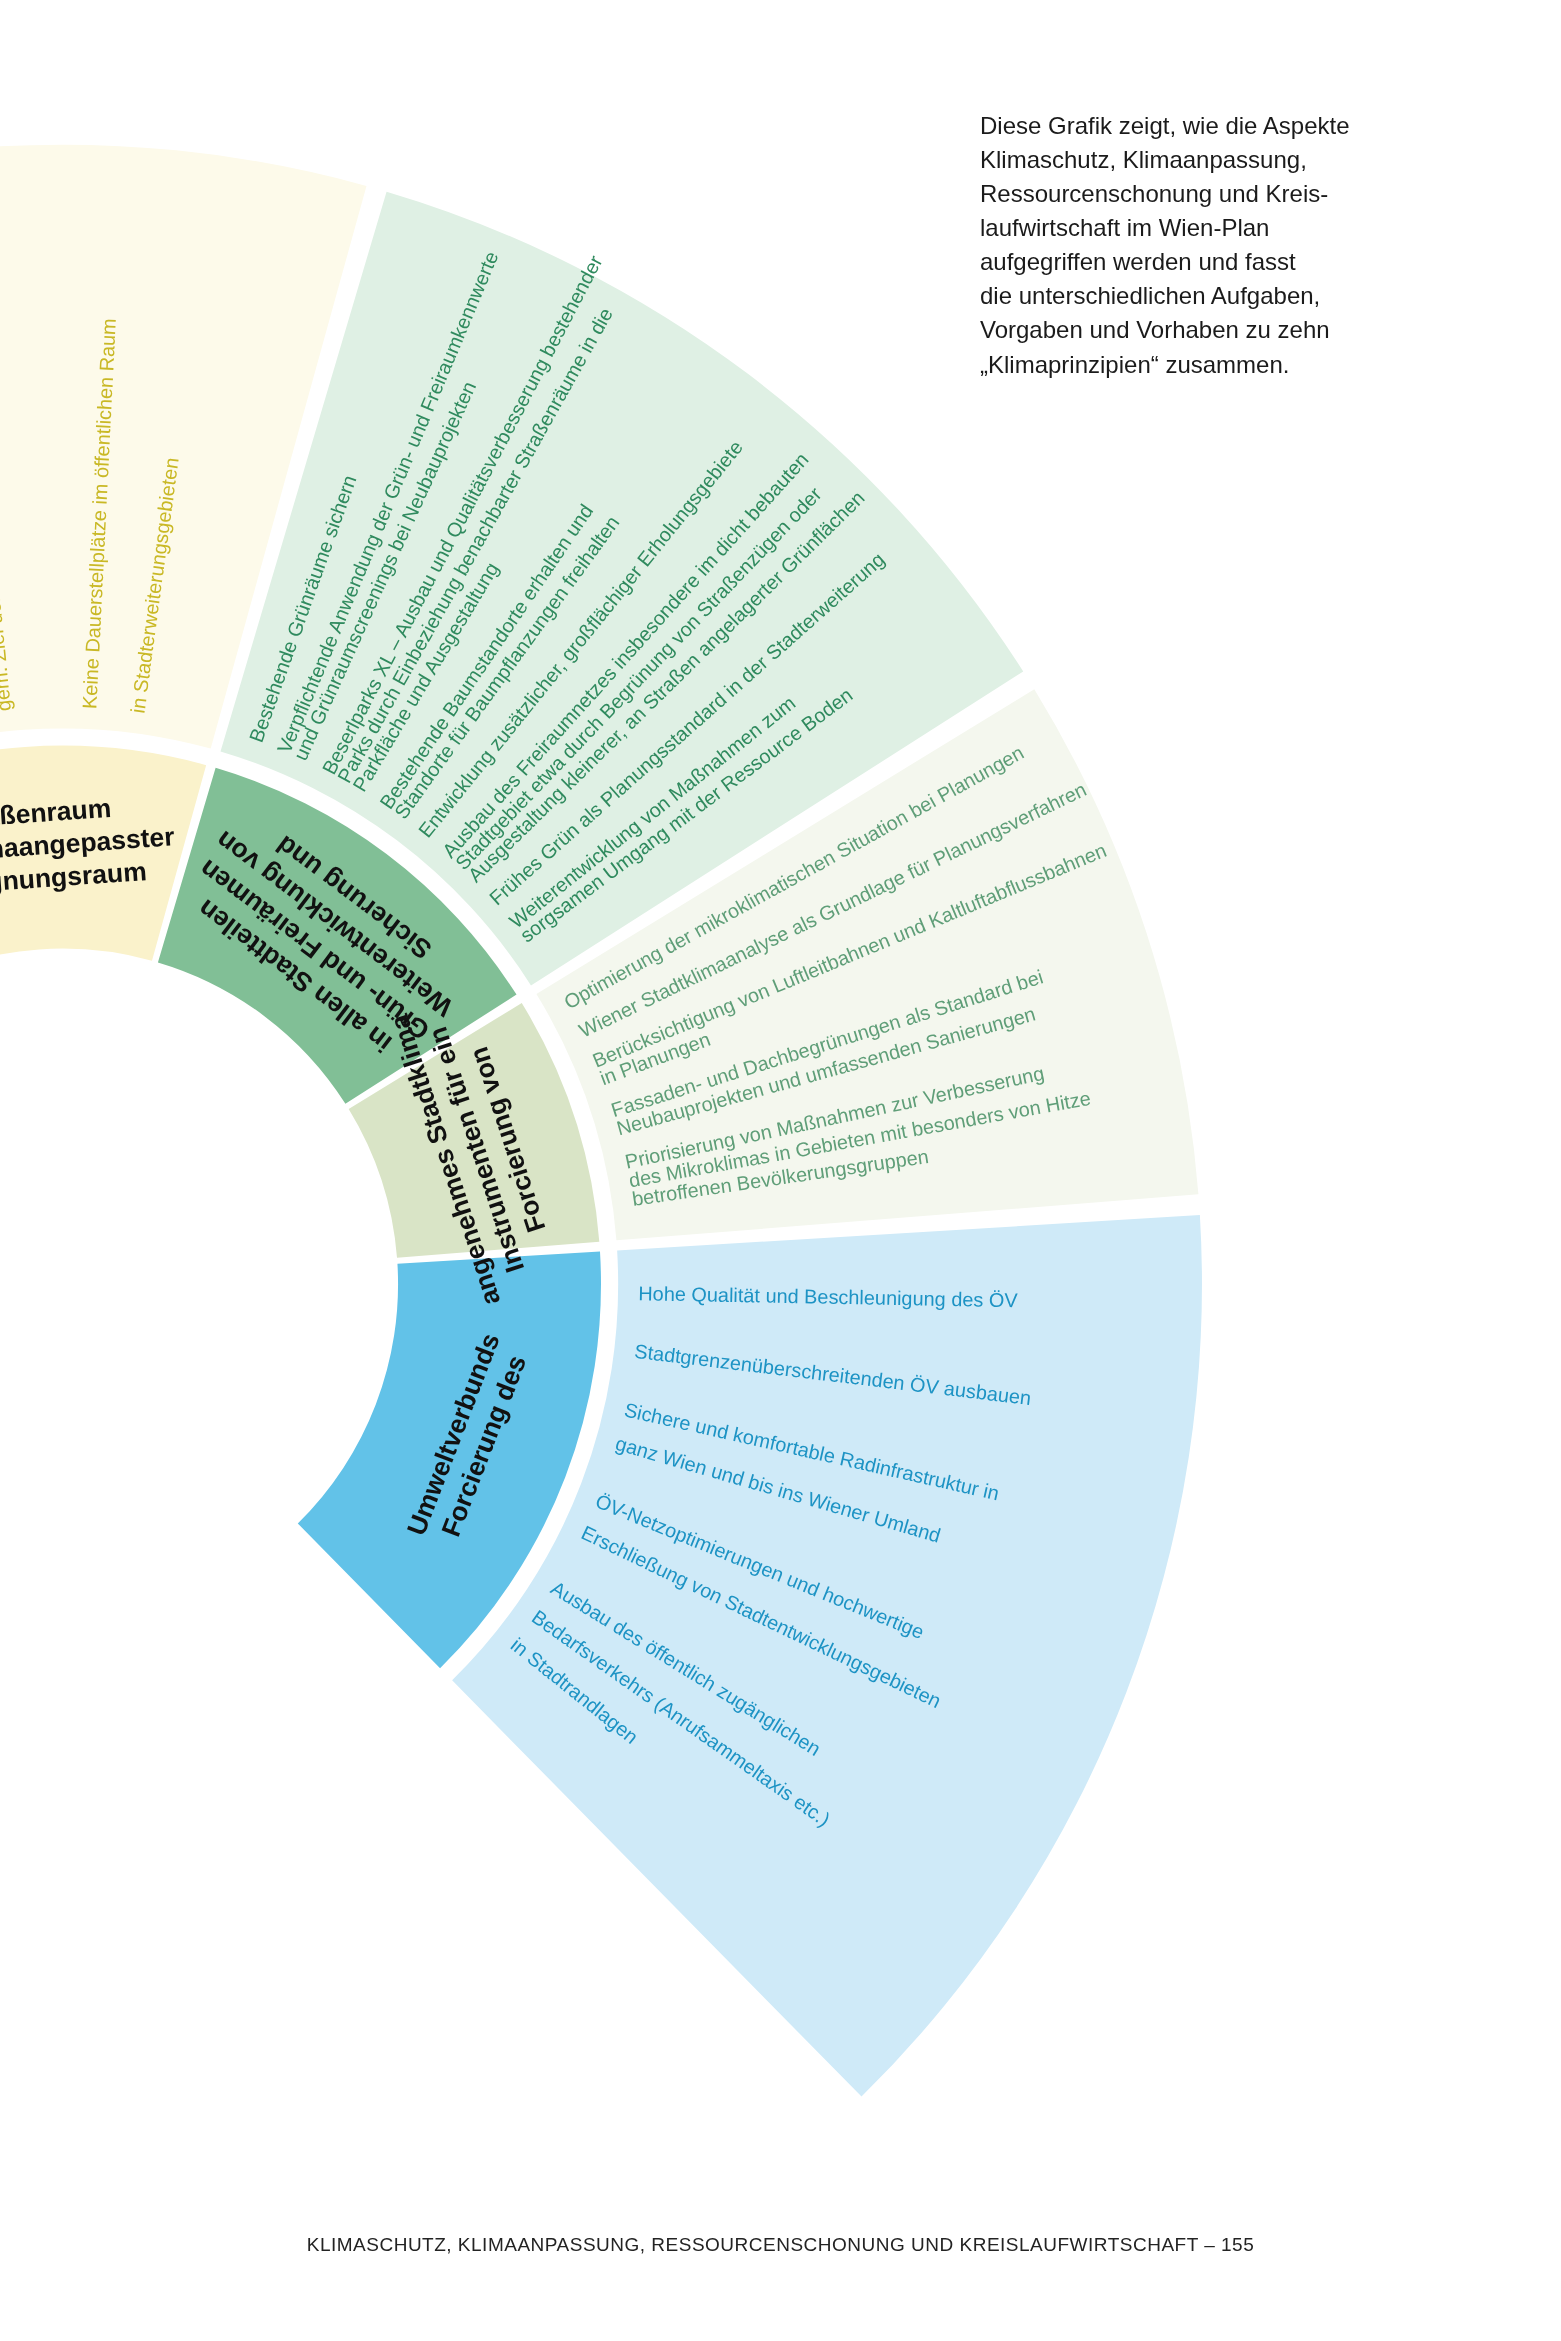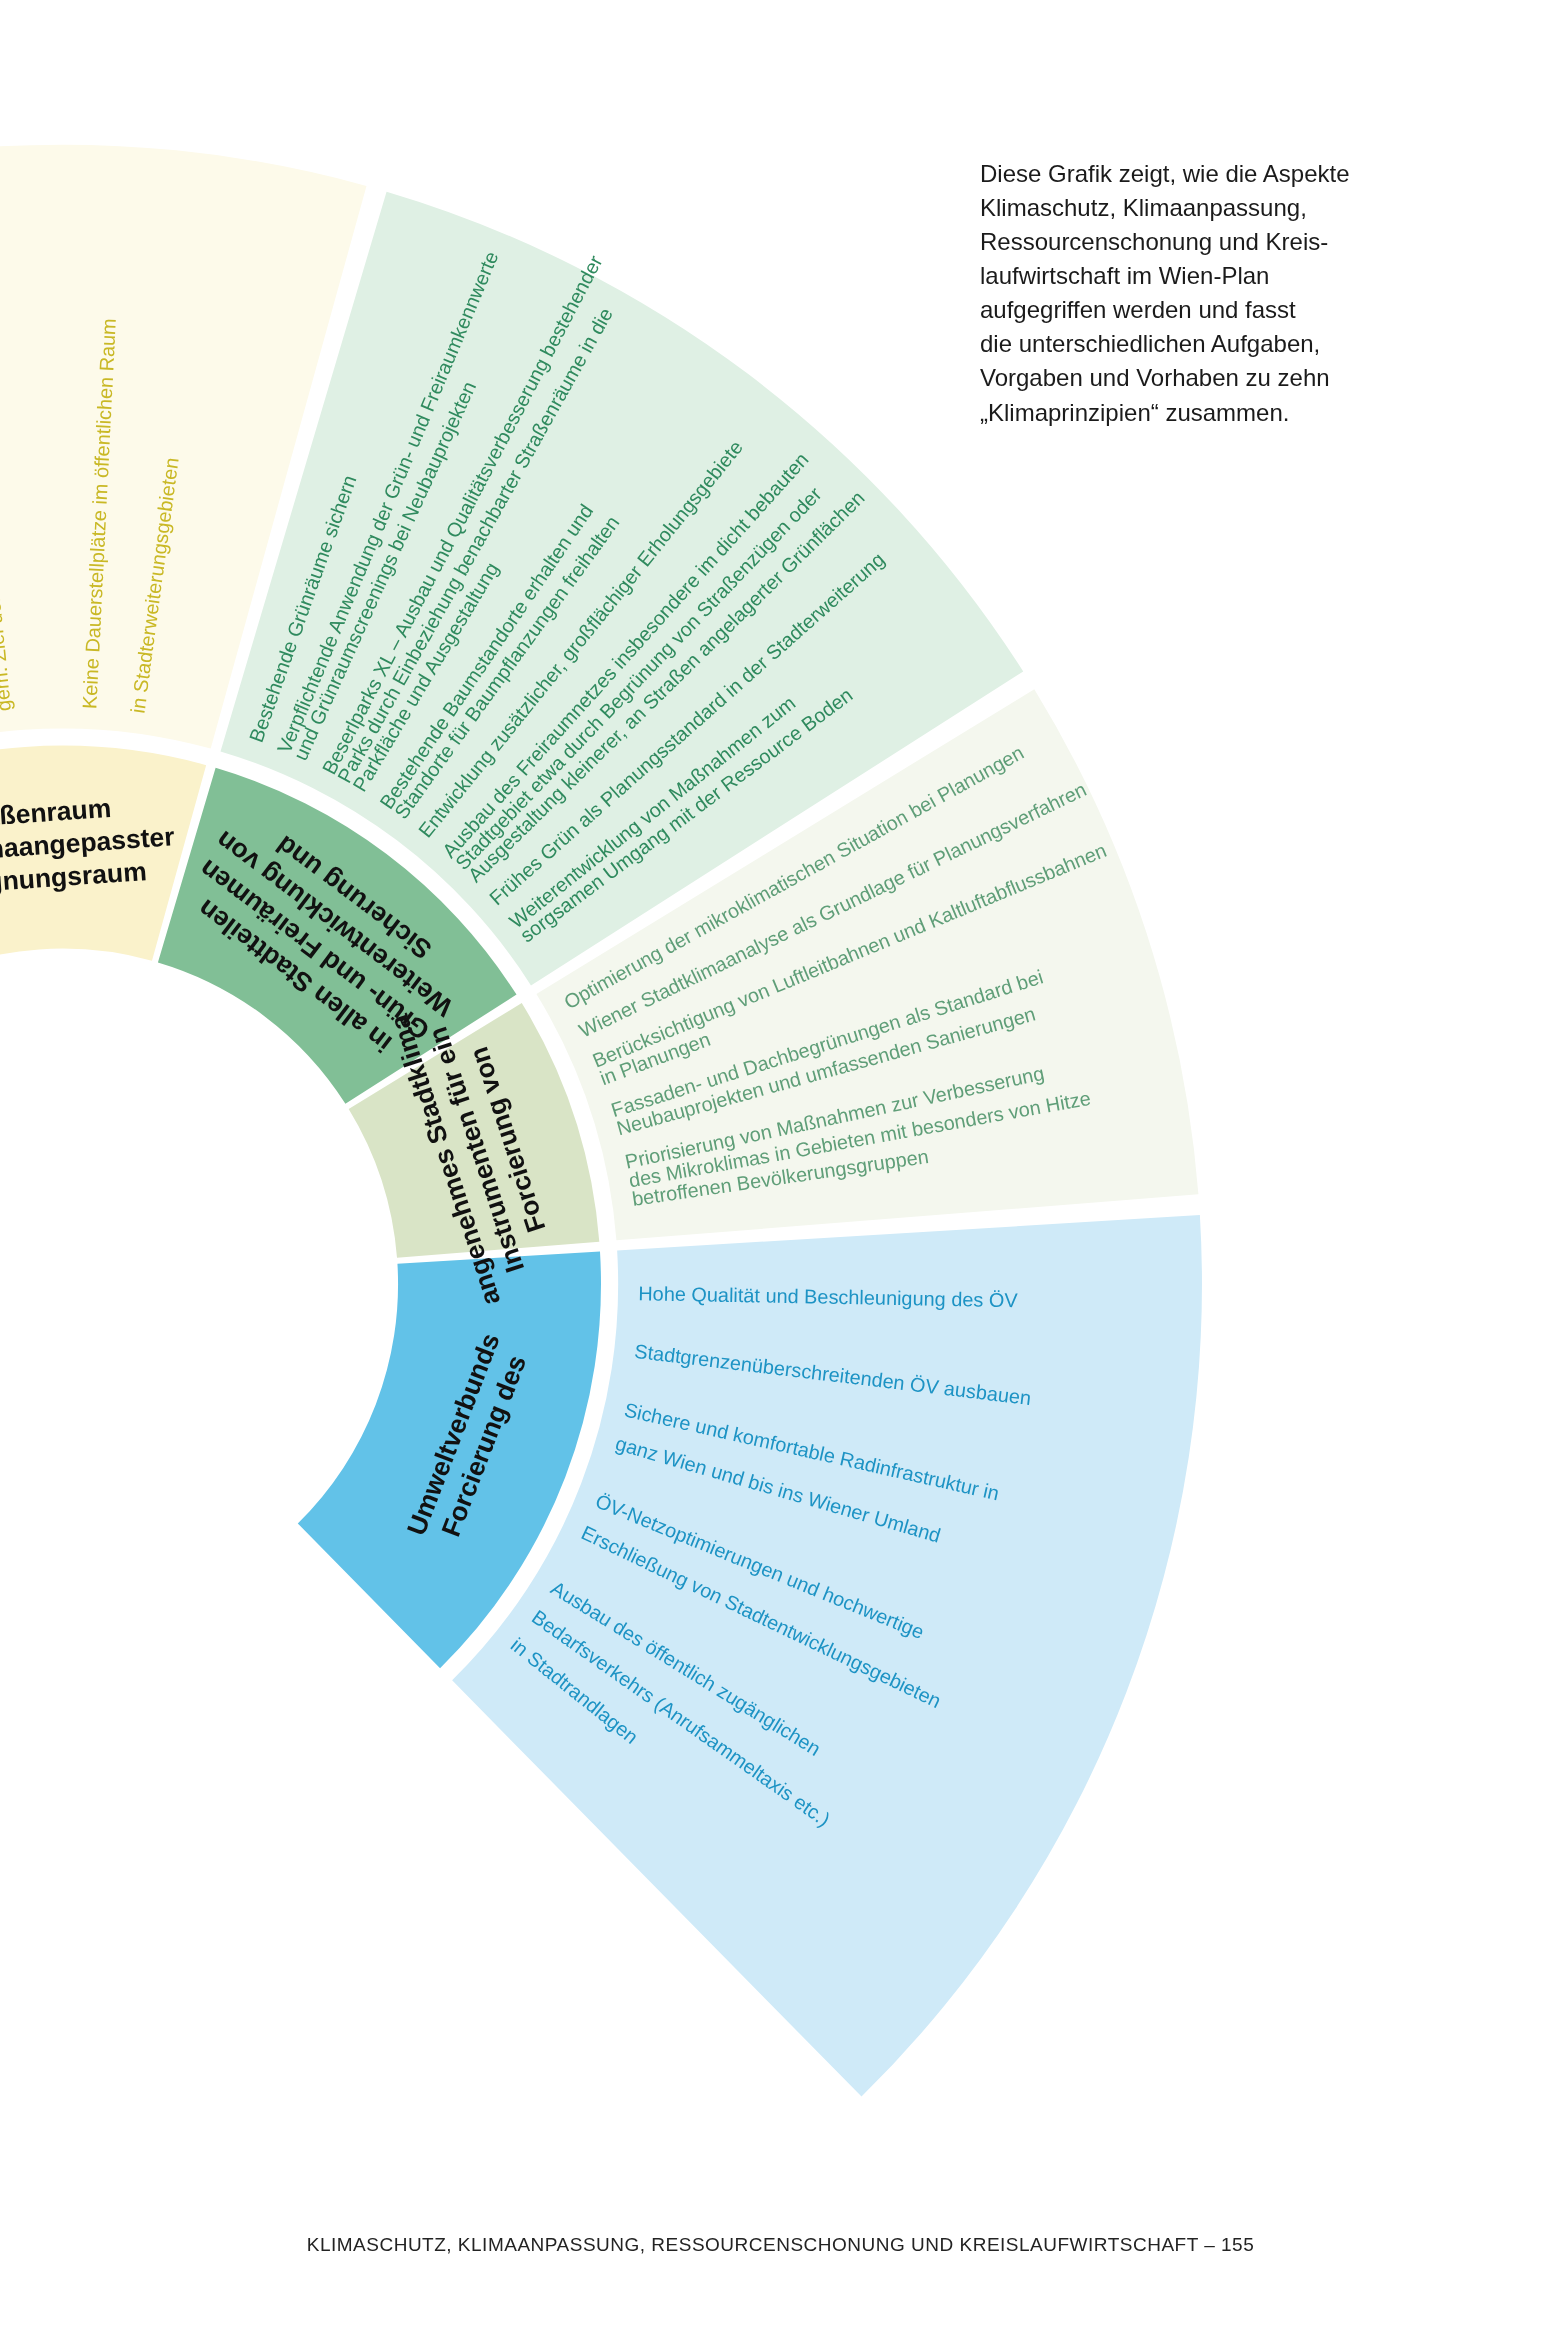--- a/index.html
+++ b/index.html
@@ -7,21 +7,20 @@
        font-family:"Liberation Sans","DejaVu Sans",sans-serif;
        -webkit-font-smoothing:antialiased;overflow:hidden;}
 
   #wheel{position:absolute;left:0;top:0;width:1561px;height:2342px;}
 
   #intro{
     position:absolute;left:980px;top:109px;width:437px;
     font-size:24px;line-height:1.42;color:#1b1b1b;
     font-family:"Liberation Sans","DejaVu Sans",sans-serif;
     white-space:pre-line;
-    margin-top:48px;
   }
 
   #footer{
     position:absolute;left:0;top:2234px;width:1561px;
     text-align:center;font-size:19px;letter-spacing:0.5px;
     color:#232323;
     font-family:"Liberation Sans","DejaVu Sans",sans-serif;
   }
   text{dominant-baseline:middle;}
 </style>

